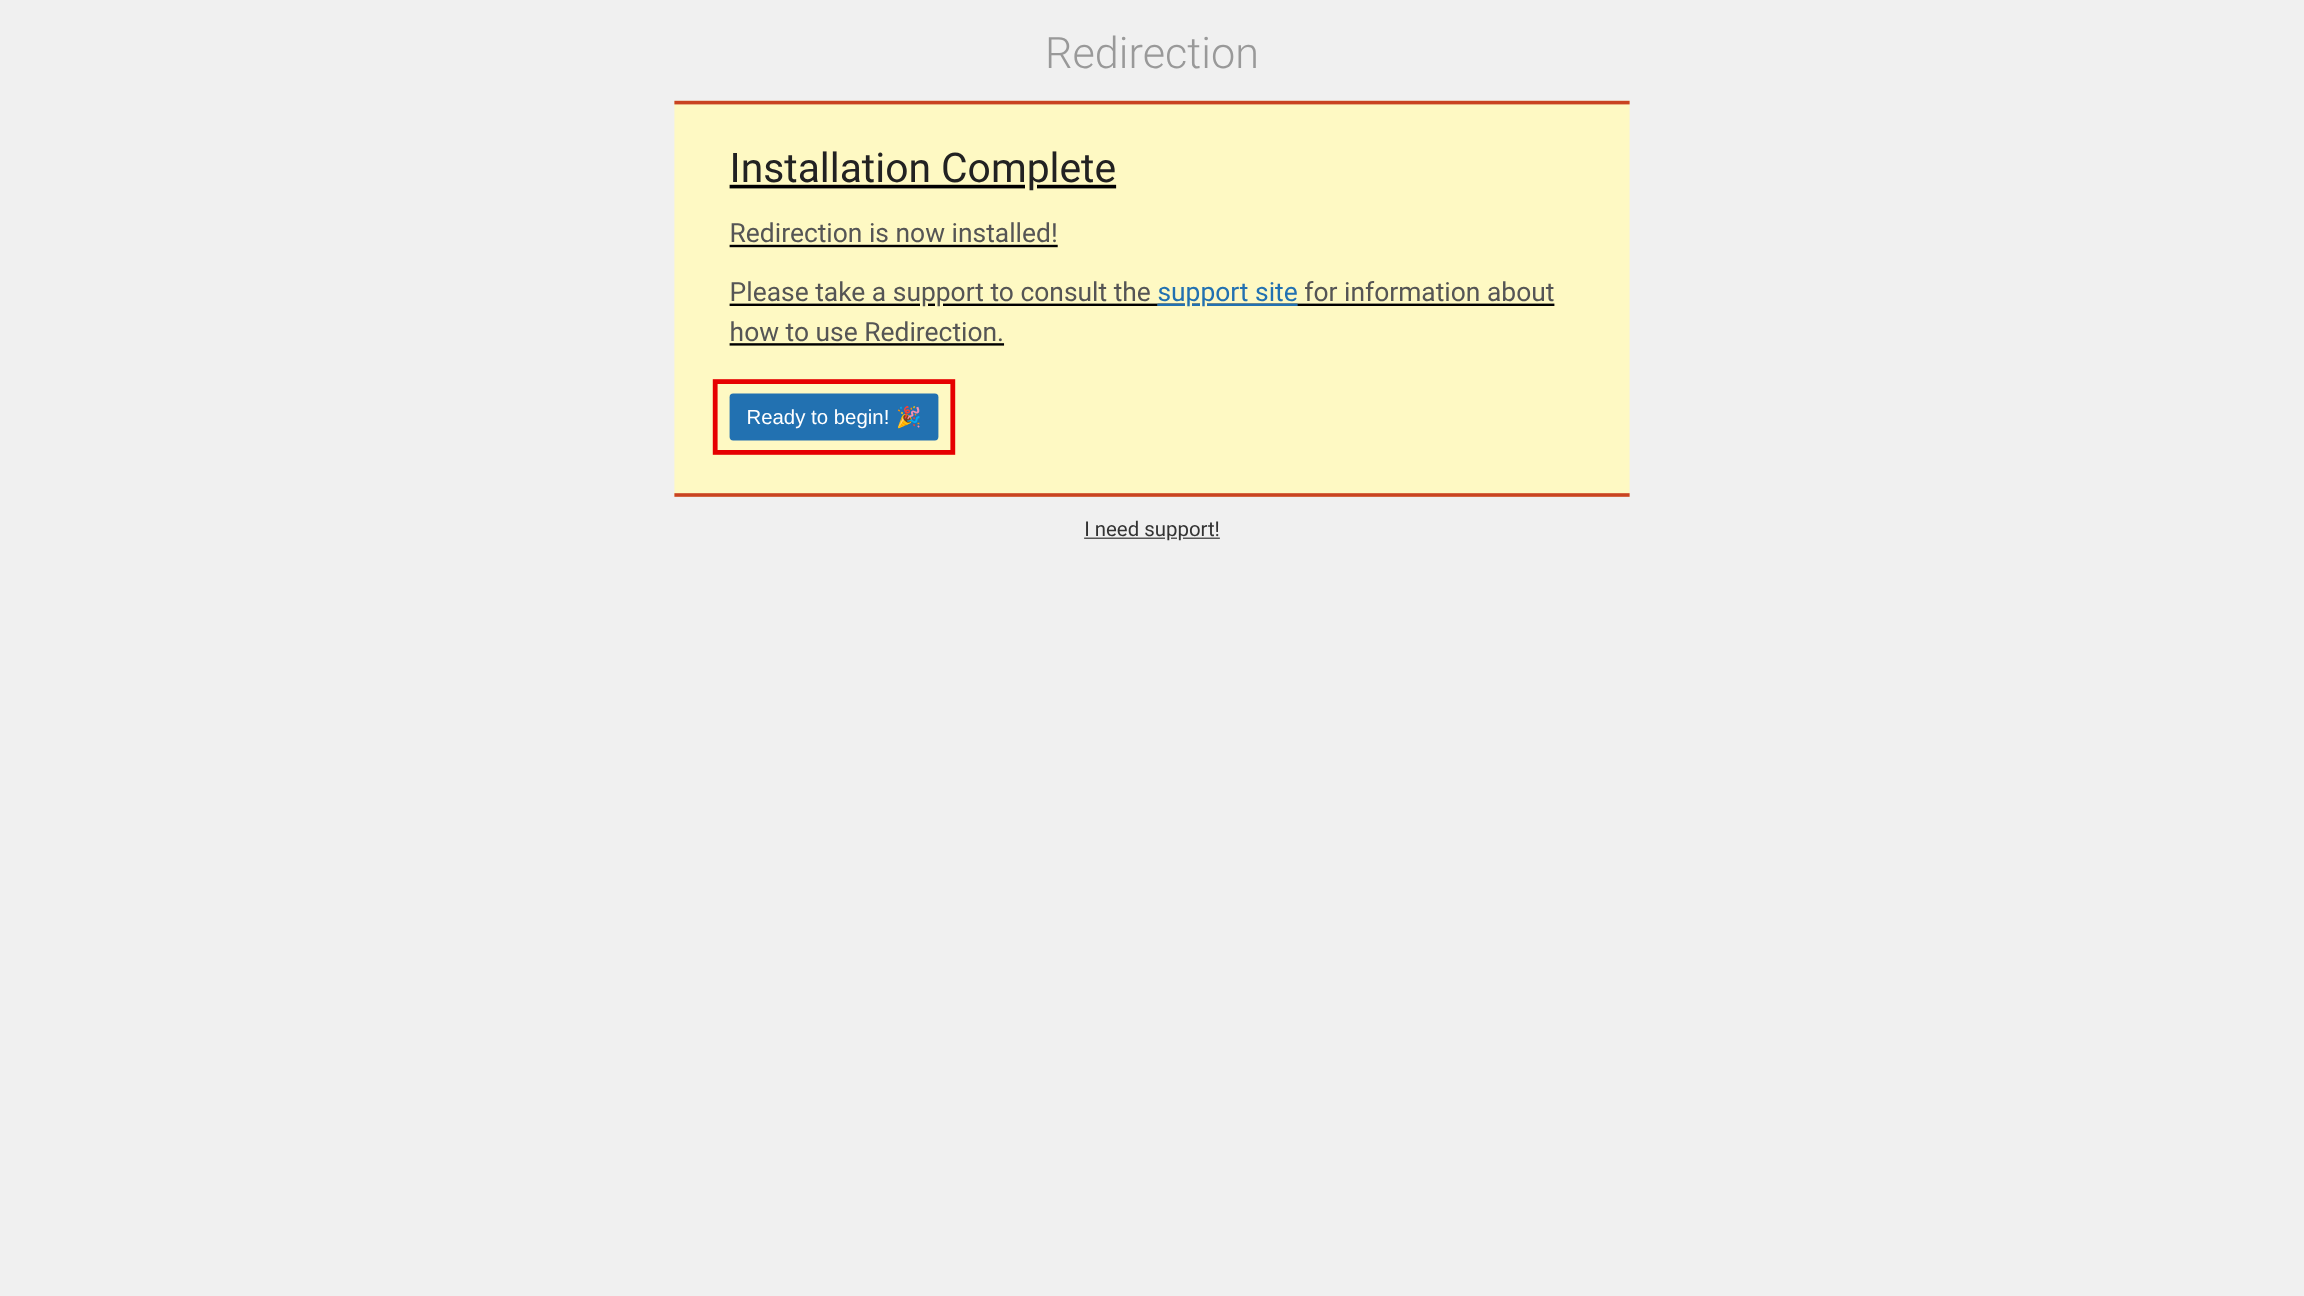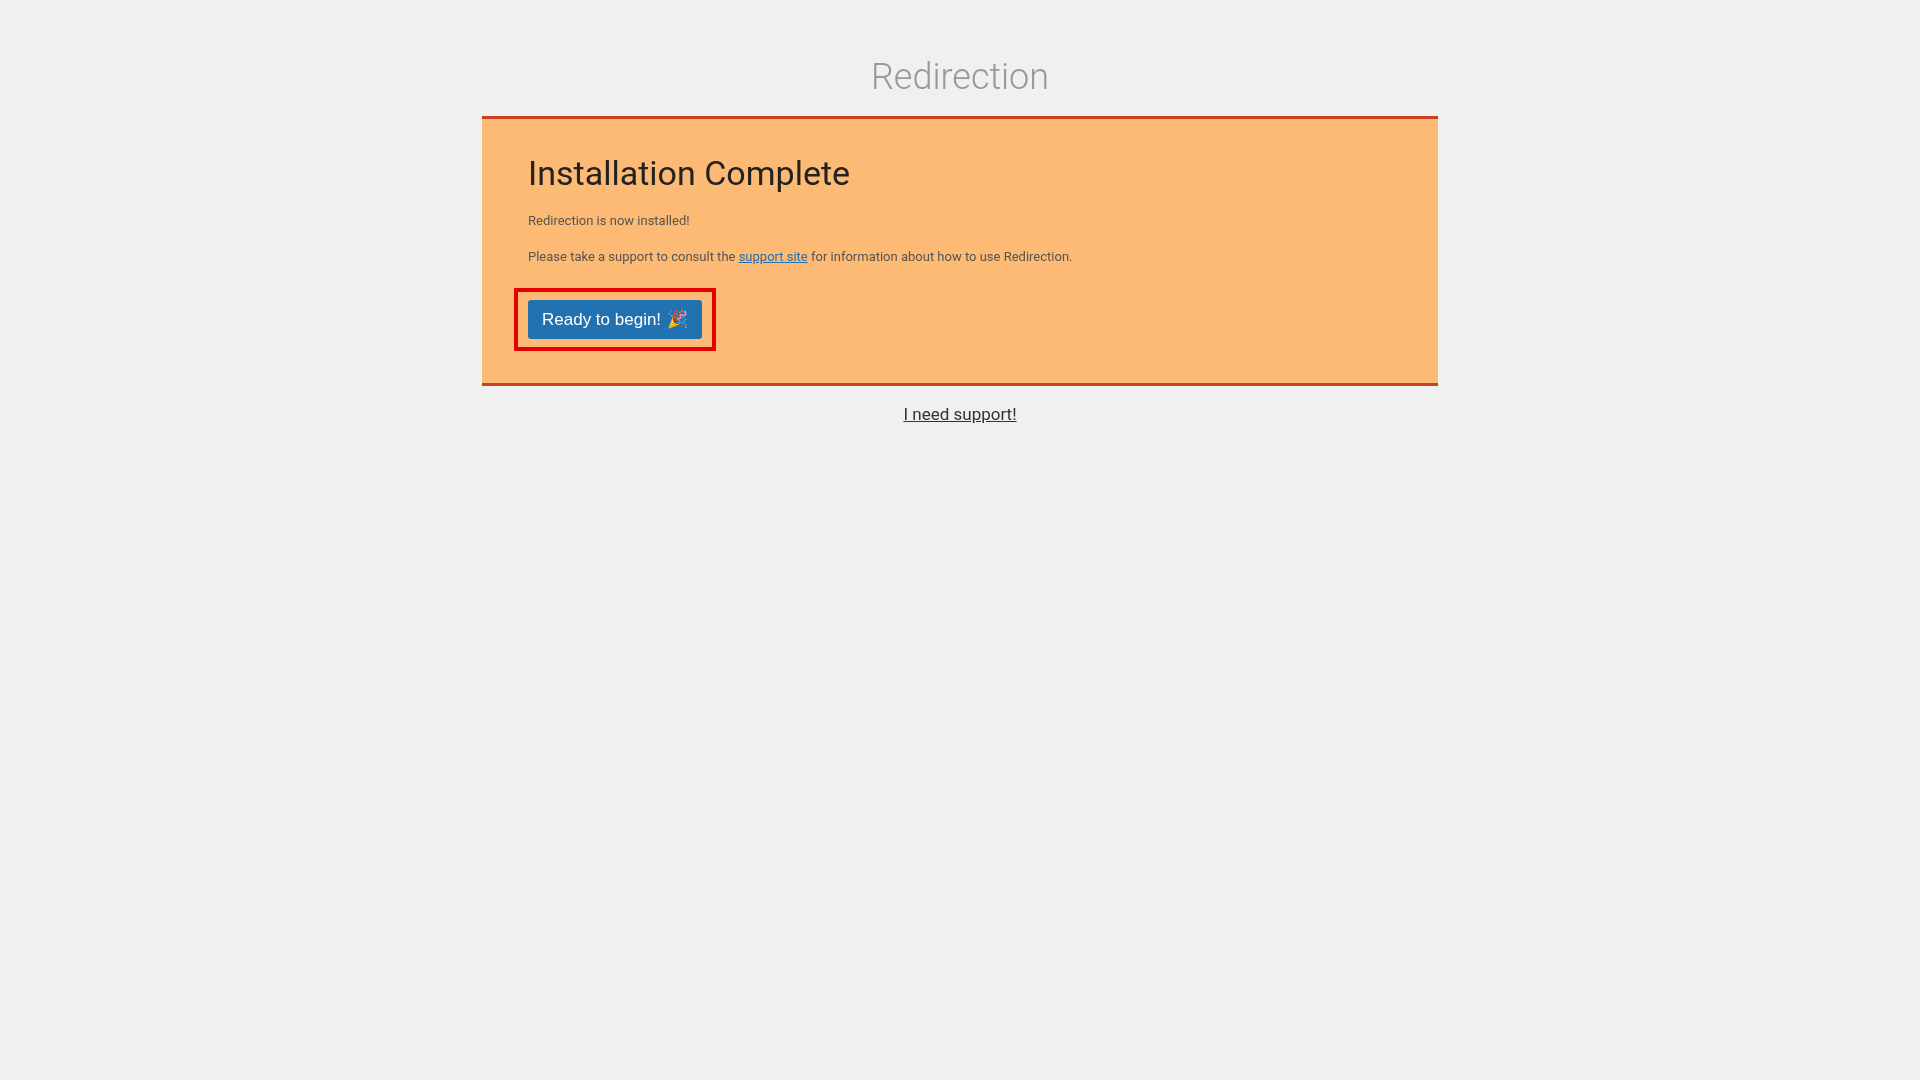--- a/index.html
+++ b/index.html
@@ -8,45 +8,46 @@
       box-sizing: border-box;
     }
     body {
       font-family: -apple-system, BlinkMacSystemFont, "Segoe UI", Roboto, "Helvetica Neue", Arial, sans-serif;
       background-color: #f0f0f0;
       width: 1920px;
       height: 1080px;
       overflow: hidden;
     }
     .container {
-      width: 956px;
+      width: 796px;
       margin: 0 auto;
-      padding-top: 56px;
+      padding-top: 24px;
     }
     .page-title {
       text-align: center;
       font-size: 36px;
       font-weight: 300;
       color: #999;
       margin-bottom: 18px;
     }
     .card {
-      background-color: #fdba74;
+      background-color: #fef9c3;
       border-top: 3px solid #c94321;
       border-bottom: 3px solid #c94321;
       padding: 34px 46px 32px 46px;
+      text-decoration: underline;
     }
     .card-heading {
       font-size: 34px;
       font-weight: 400;
       color: #222;
       margin-bottom: 18px;
     }
     .card-text {
-      font-size: 13px;
+      font-size: 22px;
       color: #555;
       margin-bottom: 16px;
       line-height: 1.5;
     }
     .card-text a {
       color: #2271b1;
       text-decoration: underline;
     }
     .highlight-box {
       display: inline-block;

